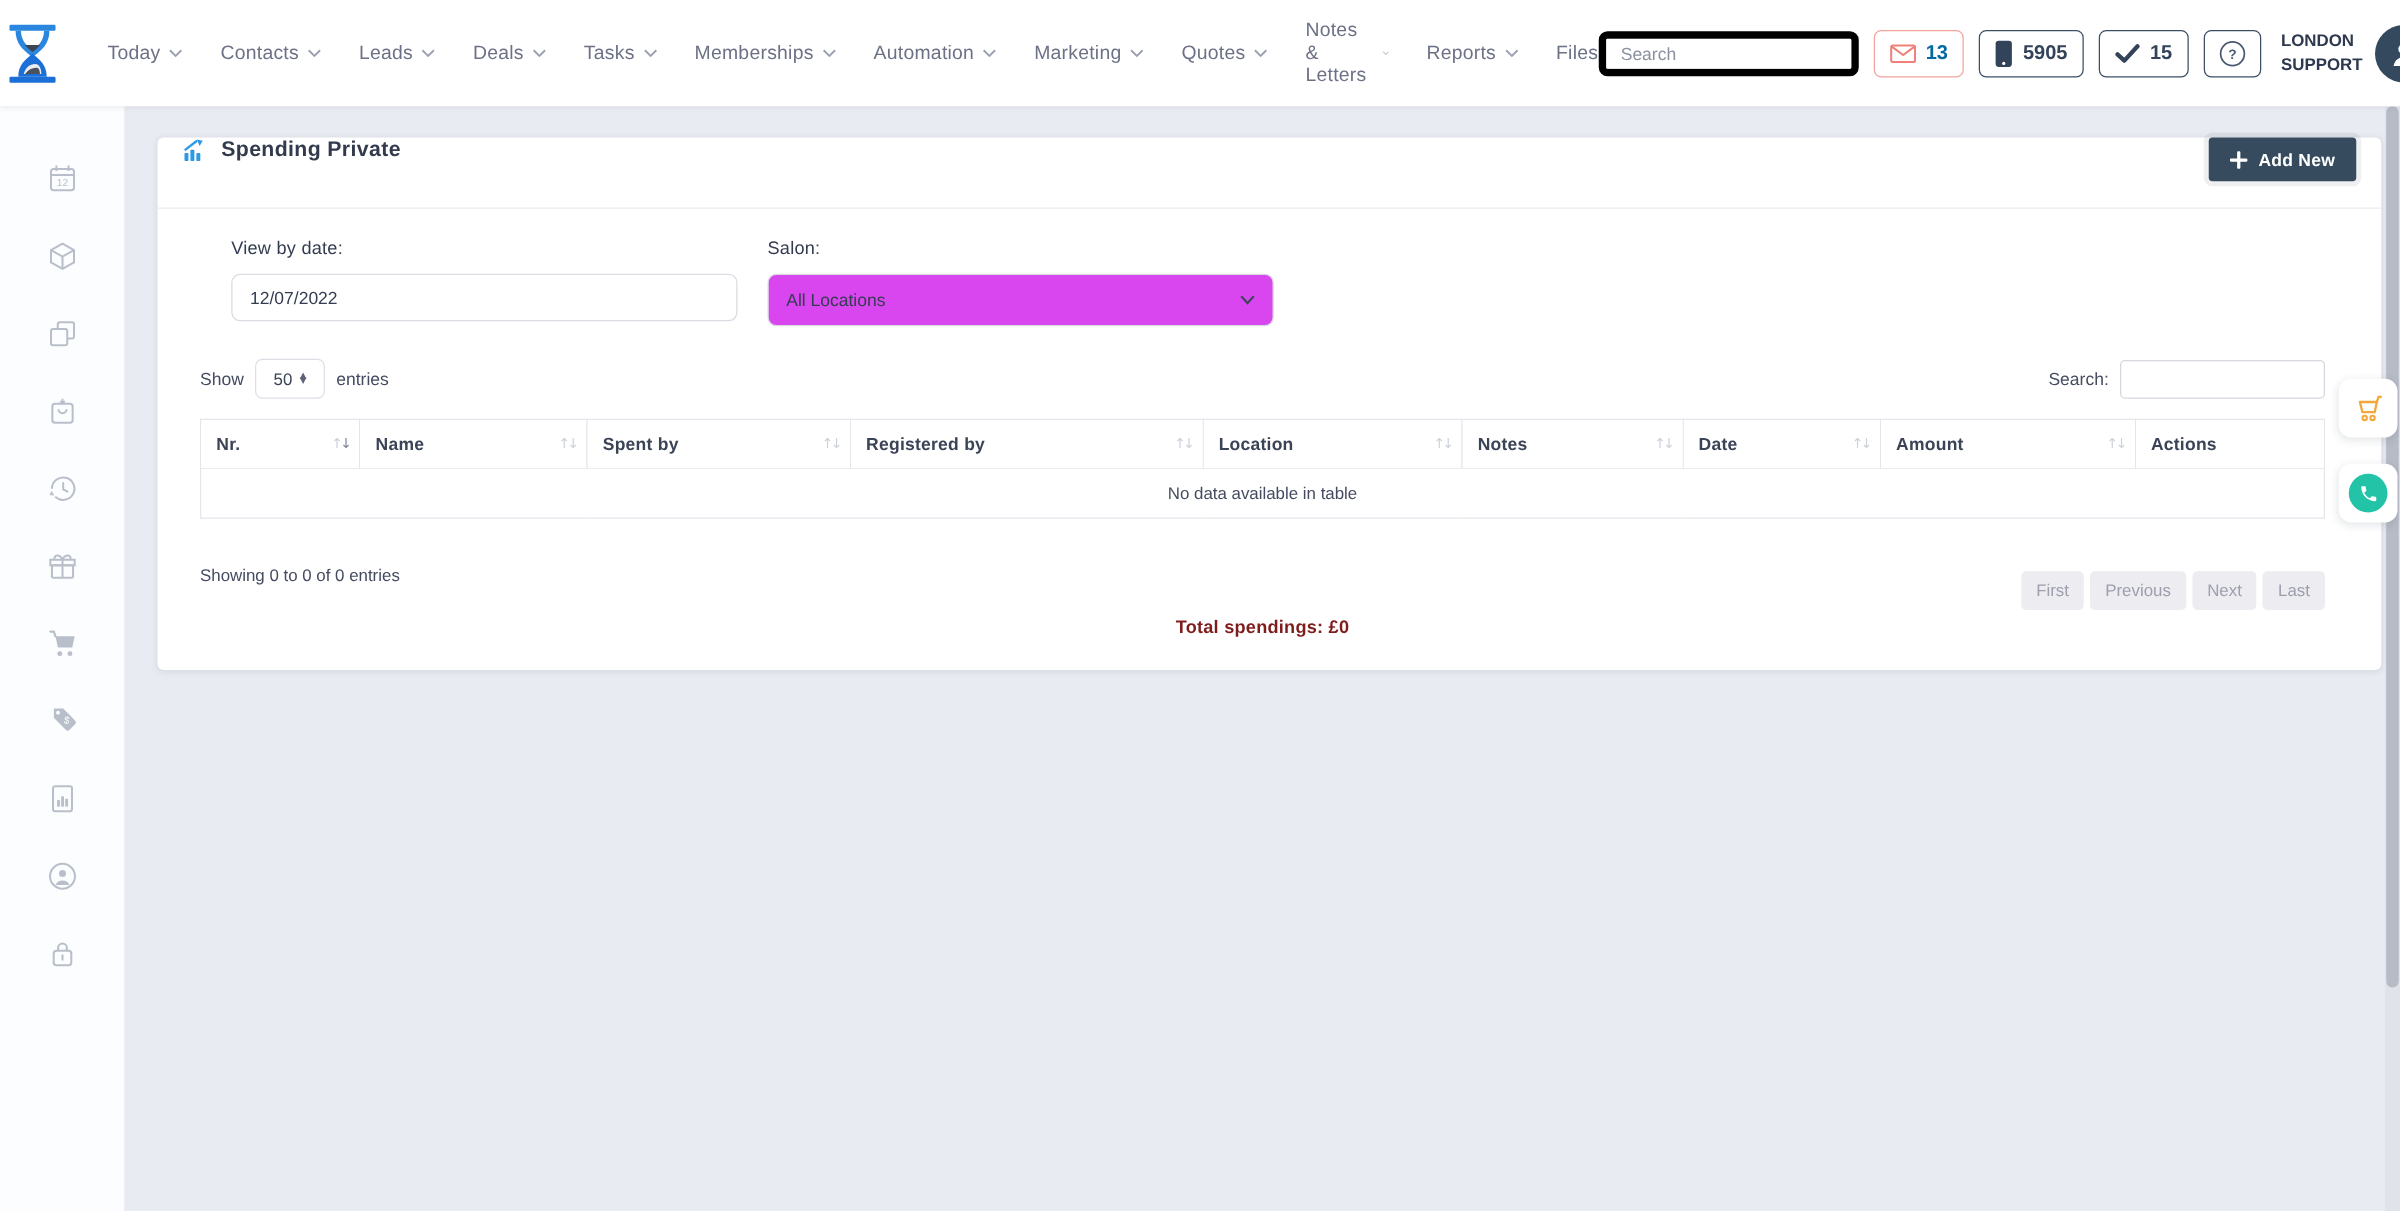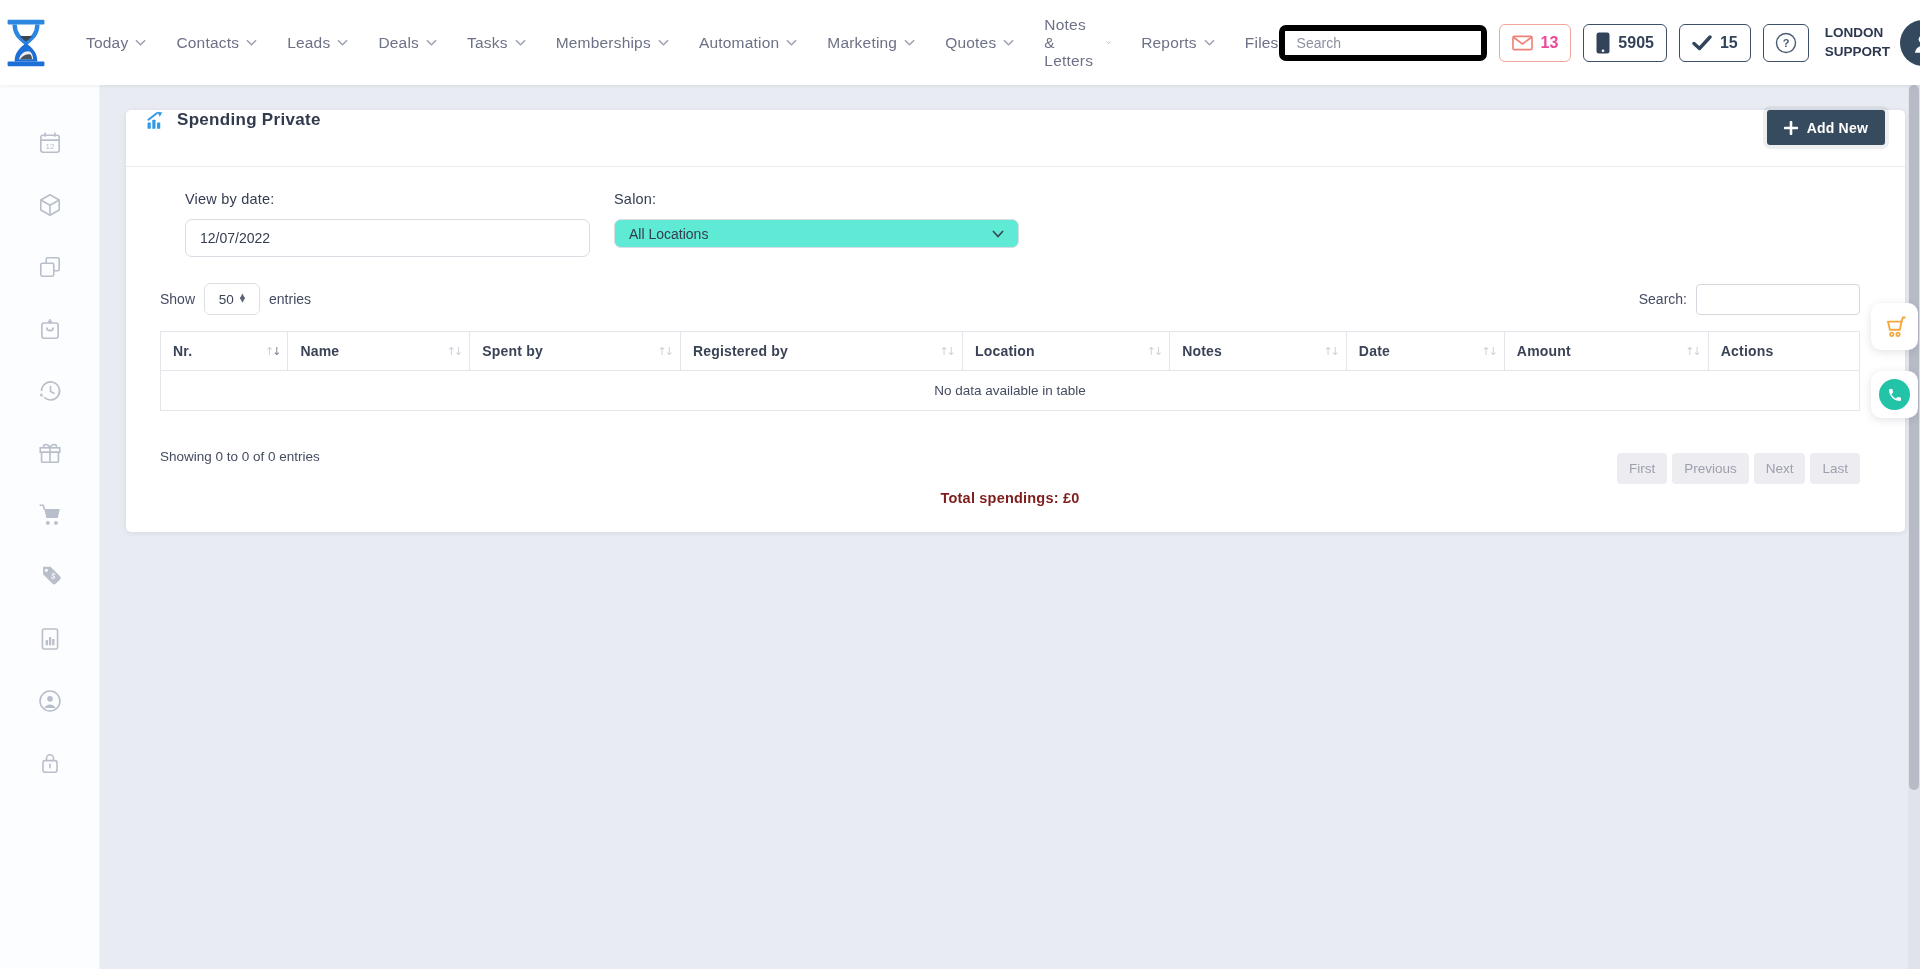--- a/index.html
+++ b/index.html
@@ -36,21 +36,21 @@
   .search-group input::placeholder { color:#8b90a0; }
   .search-btn {
     width:38px; border:none; border-left:1px solid #d9dce3; background:#fff;
     display:flex; align-items:center; justify-content:center; cursor:pointer;
   }
   .badge {
     height:38px; border:1px solid #3c4f66; border-radius:6px;
     display:flex; align-items:center; gap:8px; padding:0 12px;
     font-size:16px; font-weight:bold; color:#33435a; cursor:pointer; background:#fff;
   }
-  .badge.mail { border-color:#f3a49d; color:#ec4899; }
+  .badge.mail { border-color:#f3a49d; color:#0369a1; }
   .badge.help { padding:0 10px; }
   .user-block { display:flex; align-items:center; gap:10px; margin-left:4px; cursor:pointer; }
   .user-name { font-size:13.5px; font-weight:bold; color:#2e3950; line-height:1.35; text-align:left; }
   .avatar {
     width:46px; height:46px; border-radius:50%; background:#35495e;
     display:flex; align-items:center; justify-content:center;
   }
 
   
   .sidebar {
@@ -87,22 +87,22 @@
 
   .filters { display:flex; gap:24px; padding:24px 45px 0 59px; }
   .filter-group { width:405px; }
   .filter-label { font-size:14.5px; color:#333c50; margin-bottom:12px; letter-spacing:.2px; }
   .text-input {
     width:100%; height:38px; border:1px solid #d9dce2; border-radius:7px;
     padding:0 14px; font-size:14px; color:#333c50; outline:none;
     font-family:"Liberation Sans",sans-serif; background:#fff;
   }
   .select-box {
-    width:100%; height:29px; border:1px solid #d9dce2; border-radius:7px;
-    padding:0 14px; font-size:14px; color:#333c50; background:#5eead4;
+    width:100%; height:42px; border:1px solid #d9dce2; border-radius:7px;
+    padding:0 14px; font-size:14px; color:#333c50; background:#d946ef;
     display:flex; align-items:center; justify-content:space-between; cursor:pointer;
   }
 
   .controls { display:flex; align-items:center; padding:26px 45px 0 34px; font-size:14px; color:#454b60; }
   .show-group { display:flex; align-items:center; gap:9px; }
   .len-select {
     width:56px; height:32px; border:1px solid #dcdfe5; border-radius:6px; background:#fff;
     display:flex; align-items:center; justify-content:center; gap:6px; cursor:pointer;
     font-size:13.5px; color:#3b4357;
   }

